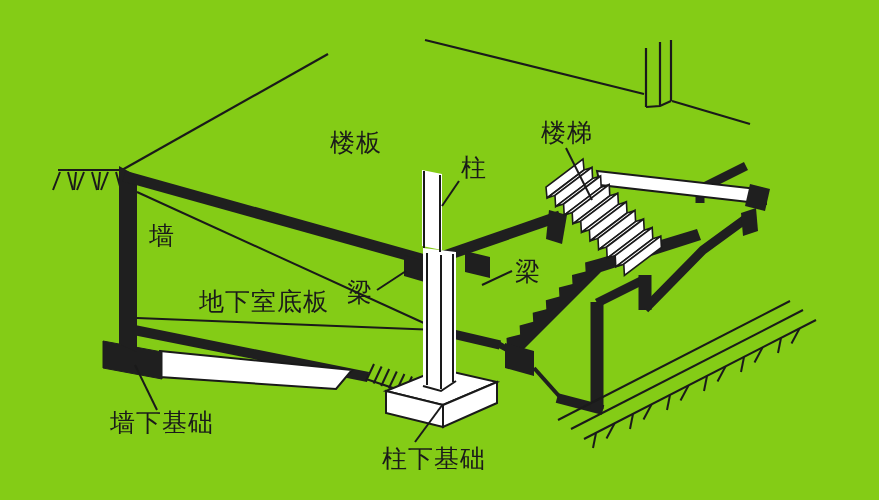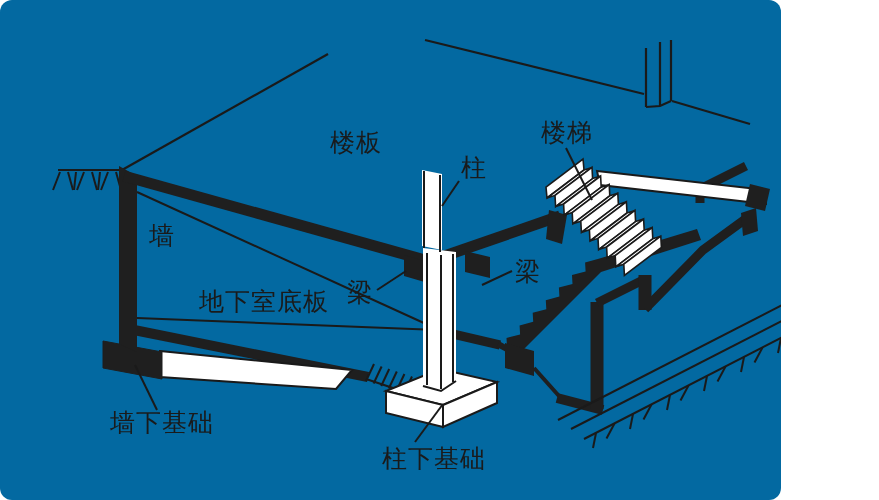--- a/index.html
+++ b/index.html
@@ -1,17 +1,17 @@
 <!DOCTYPE html>
 <html><head>
 <meta charset="utf-8">
 <style>
   html,body{margin:0;padding:0;background:#ffffff;}
-  #stage{position:relative;width:781px;height:500px;background:#0369a1;overflow:hidden;
-         font-family:"Liberation Serif","DejaVu Serif",serif;border-radius:12px;}
+  #stage{position:relative;width:879px;height:500px;background:#84cc16;overflow:hidden;
+         font-family:"Liberation Serif","DejaVu Serif",serif;}
   svg{position:absolute;left:0;top:0;}
   text{font-family:"Liberation Serif","DejaVu Serif",serif;fill:#1a1a1a;}
   .lbl{font-size:25px;letter-spacing:1px;}
 </style>
 </head>
 <body>
 
 <div id="stage">
 <svg id="d" width="879" height="500" viewBox="0 0 879 500">
 

